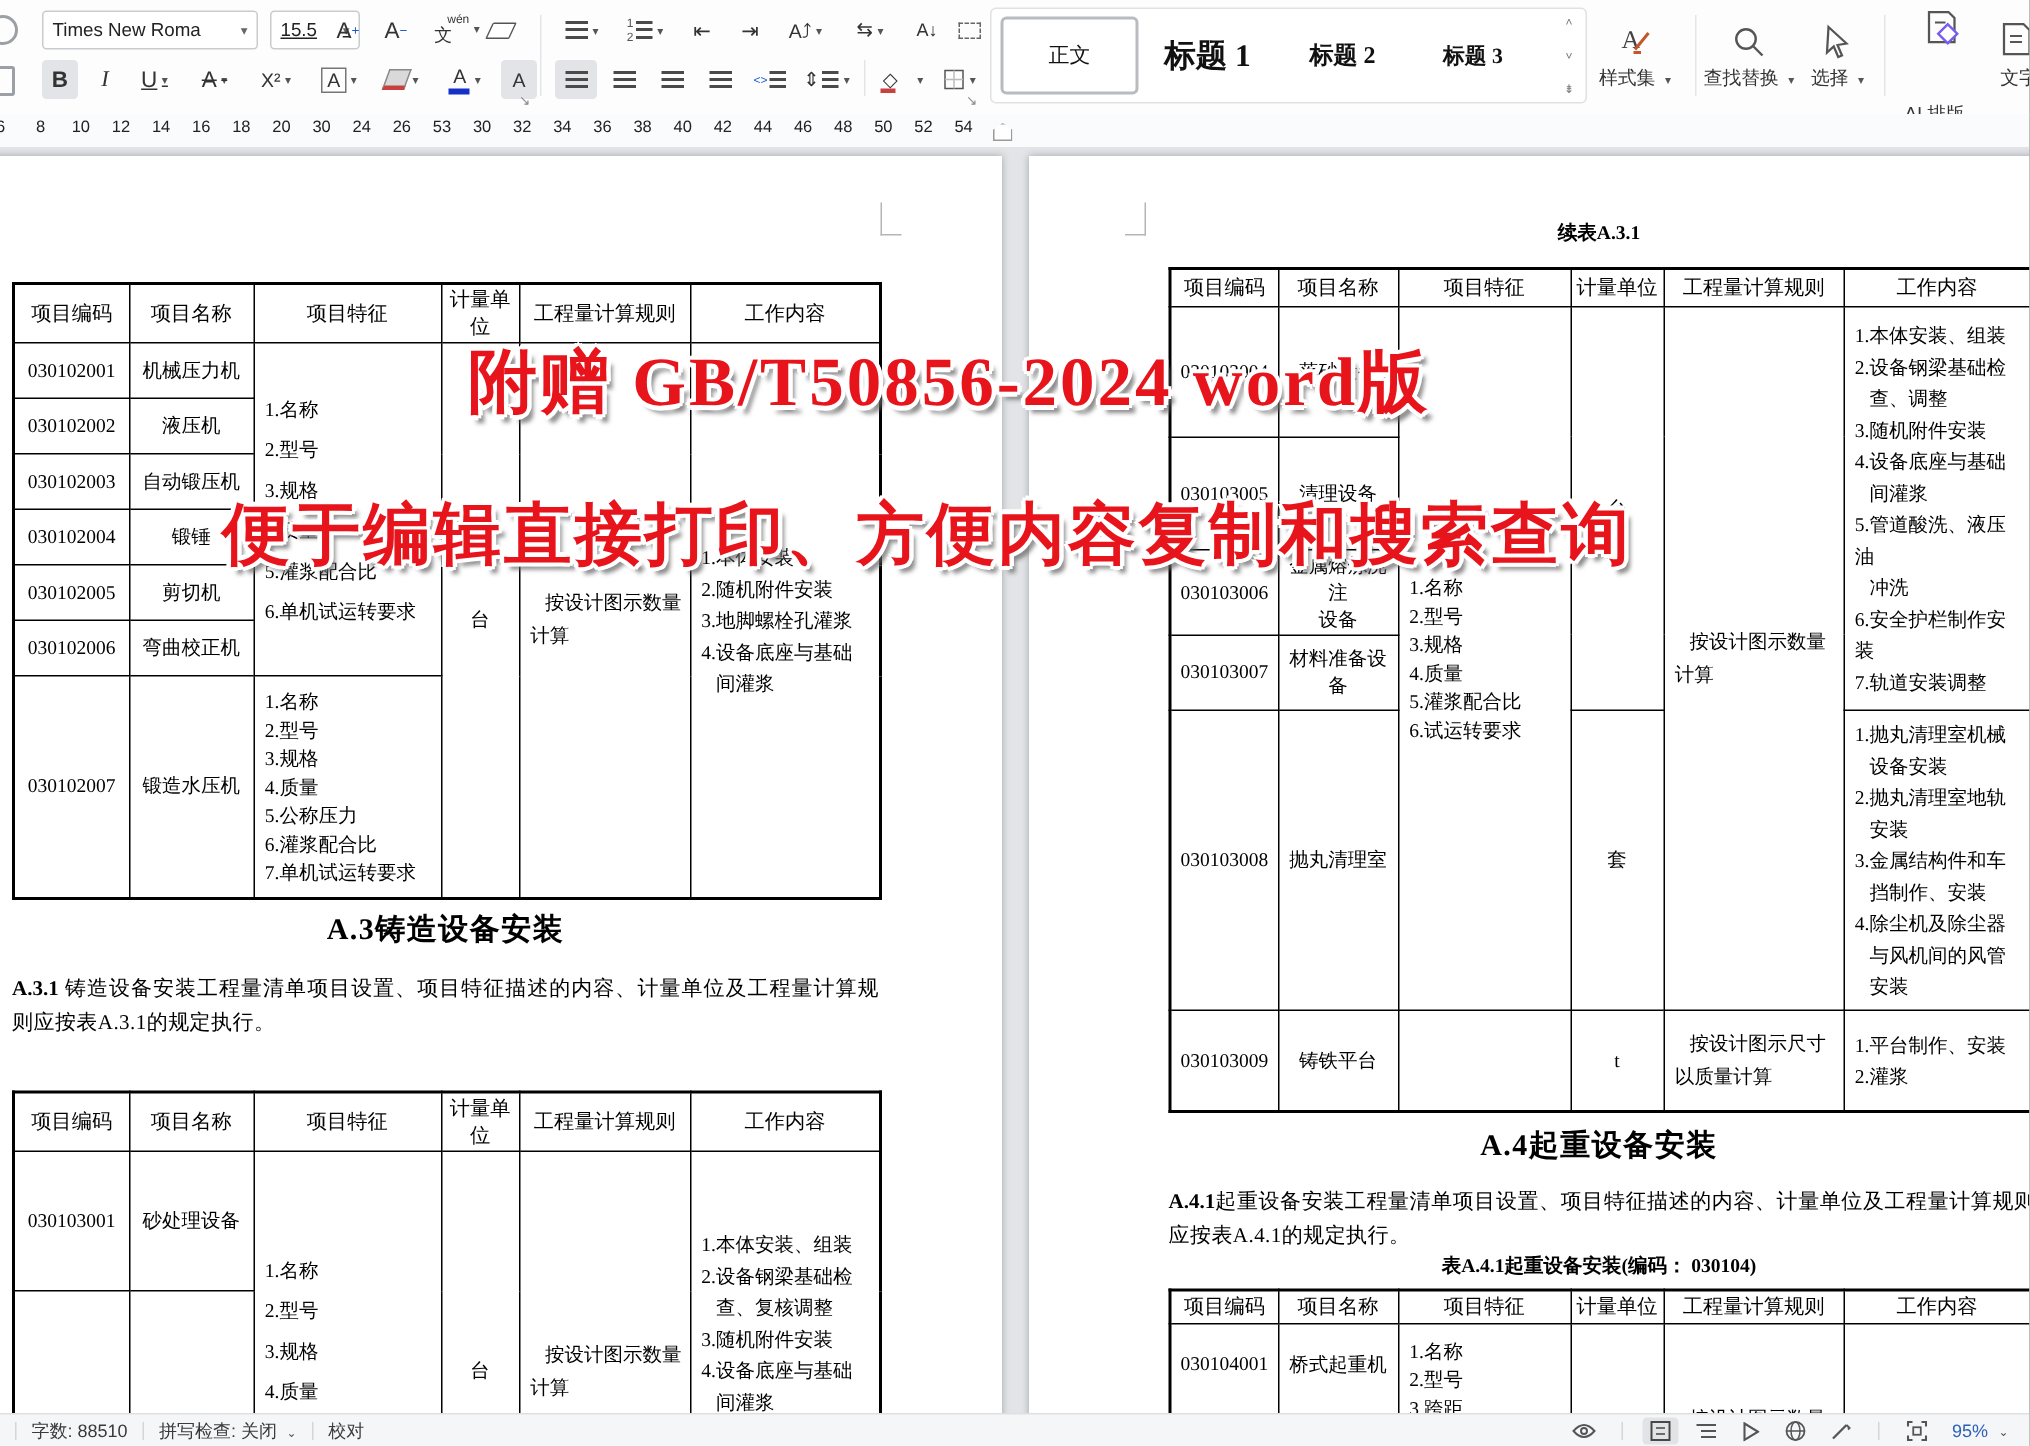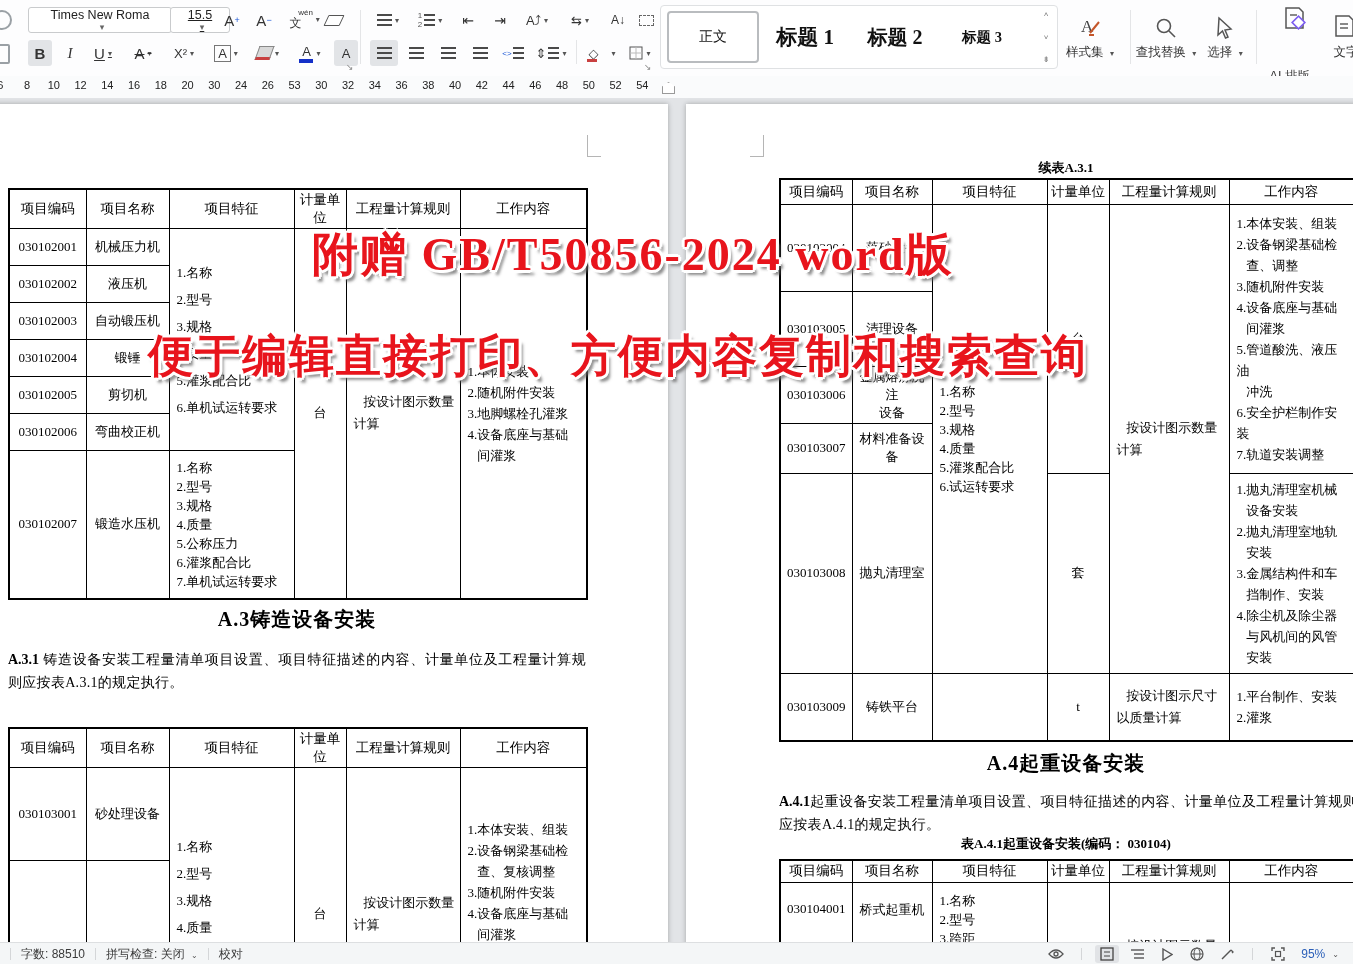--- a/index.html
+++ b/index.html
@@ -3,21 +3,21 @@
 <meta charset="utf-8">
 <style>
   html,body{margin:0;padding:0;background:#888;}
   .app{position:relative;width:1353px;height:964px;background:#e6e8ea;overflow:hidden;
        font-family:"Liberation Sans","DejaVu Sans",sans-serif;color:#333;}
   .abs{position:absolute;}
   
   .ribbon{position:absolute;left:0;top:0;width:1353px;height:76px;background:#fdfdfe;border-bottom:1px solid #dcdee0;}
   .vsep{position:absolute;top:10px;width:1px;height:54px;background:#e4e5e7;}
   .combo{position:absolute;height:24px;border:1px solid #c9cbcd;border-radius:3px;background:#fff;
-         display:flex;align-items:center;justify-content:space-between;padding:0 6px;font-size:12.5px;color:#222;flex-direction:column;}
+         display:flex;align-items:center;justify-content:space-between;padding:0 6px;font-size:12.5px;color:#222;}
   .caret{font-size:9px;color:#666;margin-left:4px;}
   .tbtn{position:absolute;height:26px;display:flex;align-items:center;justify-content:center;
         border-radius:3px;font-size:15px;color:#333;cursor:default;}
   .tbtn.small{font-size:13px;}
   .tbtn.active{background:#e2e4e7;}
   .drop{font-size:8px;color:#555;margin-left:3px;}
   .ic-bars{display:inline-block;width:15px;height:12px;background:repeating-linear-gradient(#4a4a4a 0 2px,transparent 2px 5px);}
   .ic-bars.short{width:11px;}
   .launcher{position:absolute;font-size:9px;color:#8a8a8a;}
   .stylebox{position:absolute;left:660px;top:5px;width:396px;height:62px;border:1px solid #dfe1e3;border-radius:4px;background:#fff;display:flex;align-items:center;}
@@ -76,21 +76,21 @@
 
   <div class="ribbon">
 
     <div class="abs" style="left:-8px;top:10px;width:16px;height:16px;border:2px solid #9aa0a5;border-radius:50%;"></div>
     <div class="abs" style="left:-8px;top:44px;width:14px;height:16px;border:2px solid #9aa0a5;border-radius:2px;"></div>
 
     <div class="combo" style="left:28px;top:7px;width:130px;">
       <span>Times New Roma</span>
       <span class="caret">▾</span>
     </div>
-    <div class="combo" style="left:170px;top:7px;width:46px;text-decoration:underline;">
+    <div class="combo" style="left:180px;top:7px;width:46px;text-decoration:underline;">
       <span>15.5</span>
       <span class="caret">▾</span>
     </div>
     <div class="tbtn" style="left:218px;top:7px;width:28px;">A<sup style="font-size:9px;color:#1a56d6;">+</sup></div>
     <div class="tbtn" style="left:250px;top:7px;width:28px;">A<sup style="font-size:9px;color:#1a56d6;">−</sup></div>
     <div class="tbtn" style="left:282px;top:6px;width:34px;">
       <span style="display:flex;flex-direction:column;align-items:center;line-height:1;">
         <span style="font-size:8px;margin-left:20px;">wén</span>
         <span style="font-size:12px;">文</span>
       </span>
@@ -186,21 +186,21 @@
     </div>
     <div class="launcher" style="left:644px;top:62px;">↘</div>
 
     <div class="stylebox">
       <div class="styleitem sel" style="width:88px;margin-left:6px;font-size:14px;">
           <span>正文</span>
         </div>
       <div class="styleitem" style="width:92px;font-size:21px;font-weight:bold;font-family:'Liberation Serif',serif;">
           <span>标题 1</span>
         </div>
-      <div class="styleitem" style="width:88px;font-size:20px;font-weight:bold;font-family:'Liberation Serif',serif;">
+      <div class="styleitem" style="width:88px;font-size:16px;font-weight:bold;font-family:'Liberation Serif',serif;">
           <span>标题 2</span>
         </div>
       <div class="styleitem" style="width:86px;font-size:14.5px;font-weight:bold;font-family:'Liberation Serif',serif;">
           <span>标题 3</span>
         </div>
       <div class="gal-arrows">
         <span>˄</span>
         <span>˅</span>
         <span>⇟</span>
       </div>
@@ -410,21 +410,21 @@
    冲洗
 6.安全护栏制作安装</td>
       </tr>
       <tr style="height:200px;">
         <td class="c">030103002</td>
         <td class="c">造型设备</td>
       </tr>
     </tbody>
       </table>
 
-    <div class="ttitle doctext" style="left:779px;top:61px;width:574px;">续表A.3.1</div>
+    <div class="ttitle doctext" style="left:779px;top:48px;width:574px;">续表A.3.1</div>
 
     <table class="doc-table" style="left:779px;top:80px;width:574px;">
       <colgroup>
           <col style="width:72px">
           <col style="width:80px">
           <col style="width:115px">
           <col style="width:62px">
           <col style="width:120px">
           <col style="width:125px">
         </colgroup>

